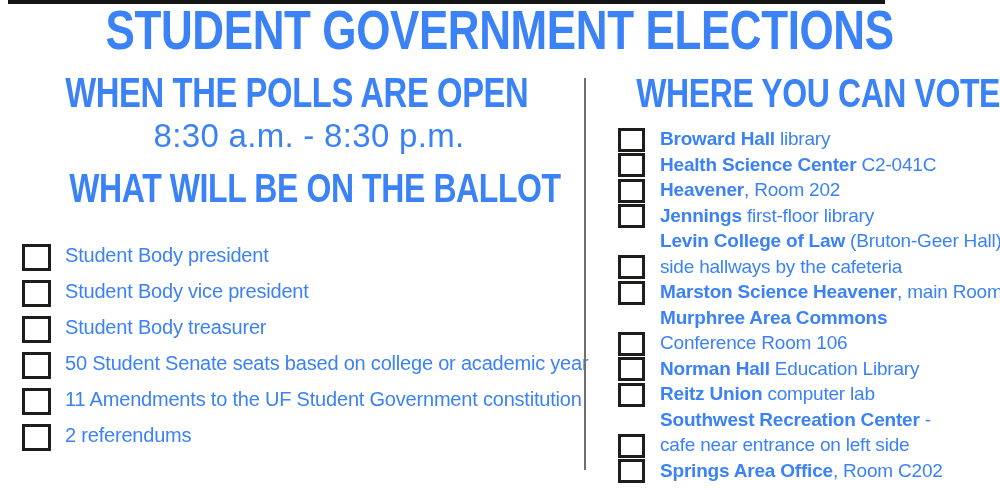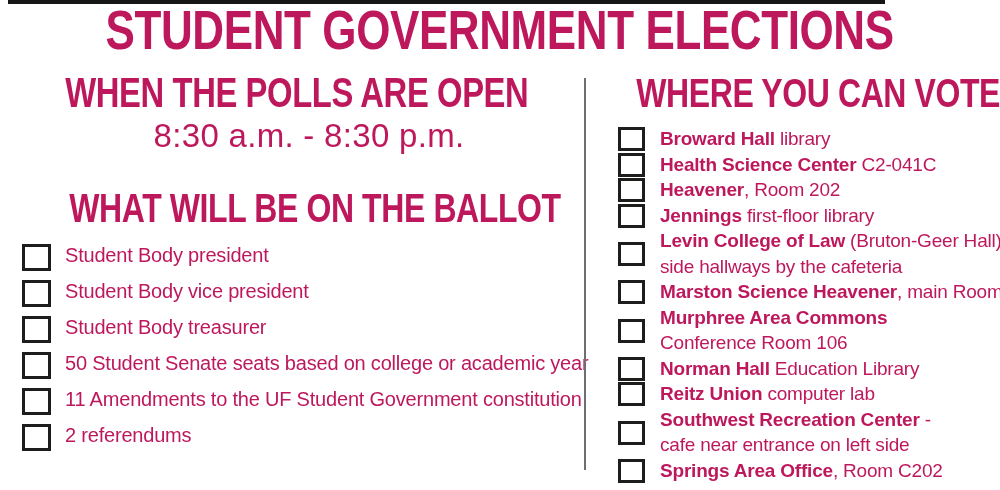--- a/index.html
+++ b/index.html
@@ -2,21 +2,21 @@
 <html><head>
 <meta charset="utf-8">
 <style>
   html, body { margin: 0; padding: 0; background: #ffffff; }
   .canvas {
     position: relative;
     width: 1000px;
     height: 490px;
     background: #ffffff;
     font-family: "Liberation Sans", sans-serif;
-    color: #be185d;
+    color: #3b82f6;
     overflow: hidden;
   }
   .top-rule {
     position: absolute;
     left: 8px; top: 0;
     width: 877px; height: 4px;
     background: #161616;
   }
   .title {
     position: absolute;
@@ -54,21 +54,21 @@
   .polls-heading { top: 72px; font-size: 42px; }
   .hours {
     position: absolute;
     top: 117px;
     width: 100%;
     text-align: center;
     font-size: 33px;
     letter-spacing: 0.3px;
     padding-left: 20px;
   }
-  .ballot-heading { top: 188px; font-size: 41px; text-decoration: underline; }
+  .ballot-heading { top: 168px; font-size: 41px; text-decoration: underline; }
 
   .ballot-list {
     position: absolute;
     top: 244px; left: 22px; right: 6px;
   }
   .ballot-row {
     display: flex;
     align-items: flex-start;
     height: 28px;
     margin-bottom: 8px;
@@ -100,21 +100,21 @@
     width: 415px; height: 490px;
   }
   .where-heading { top: 73px; font-size: 41px; }
   .vote-list {
     position: absolute;
     top: 126px; left: 18px;
     width: 396px;
   }
   .vote-row {
     display: flex;
-    align-items: center;
+    align-items: flex-end;
     padding-left: 15px;
   }
   .vote-text {
     font-size: 19px;
     line-height: 25.5px;
     letter-spacing: -0.2px;
     white-space: nowrap;
   }
   .vote-name { font-weight: bold; }
 </style>

